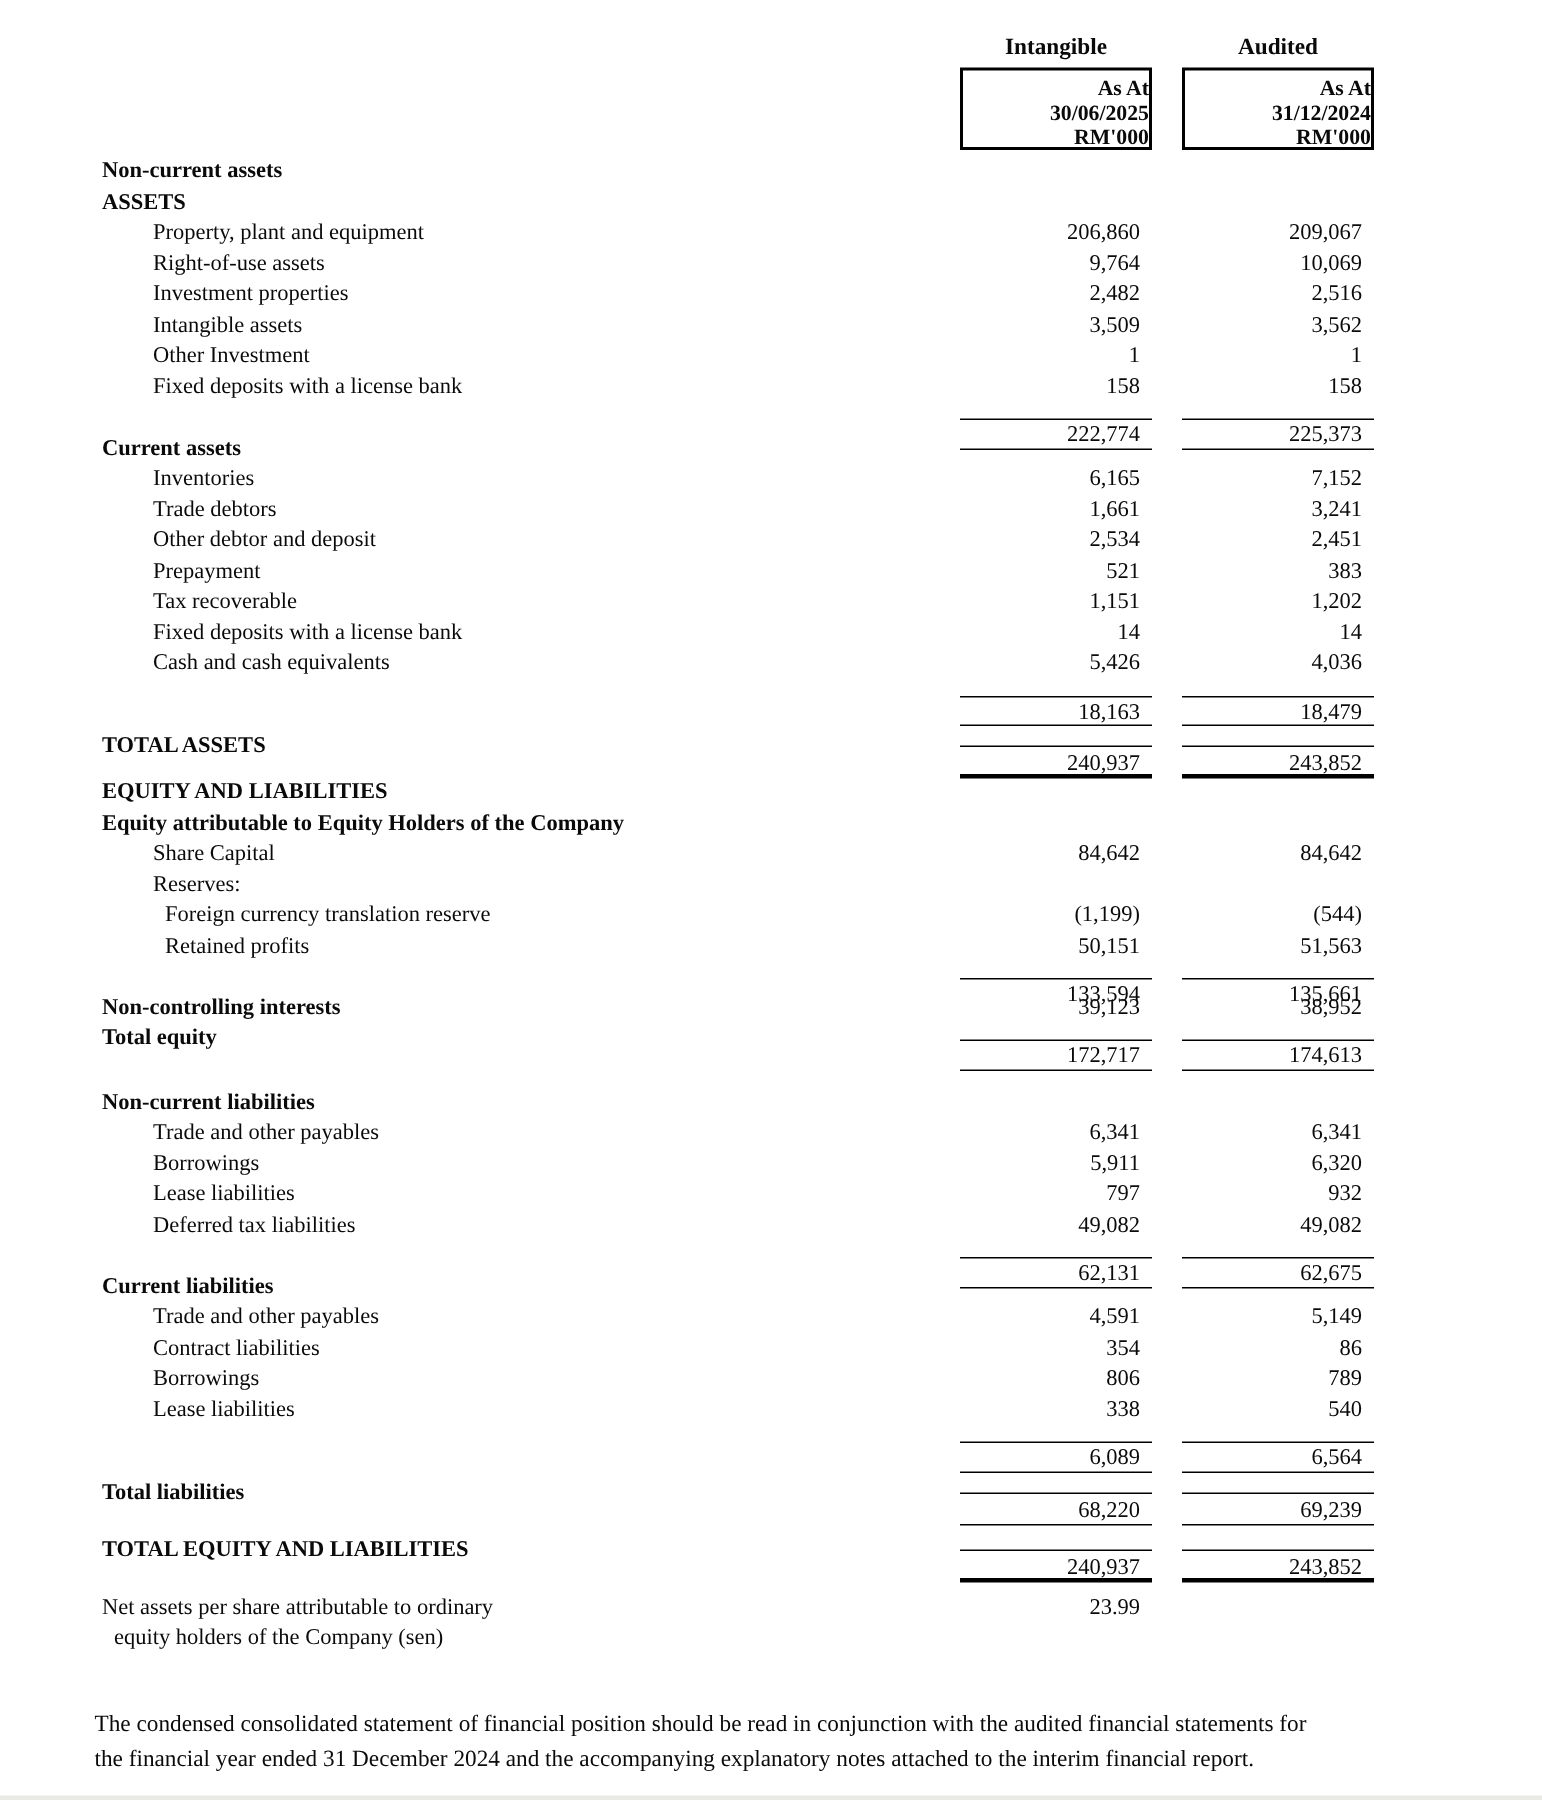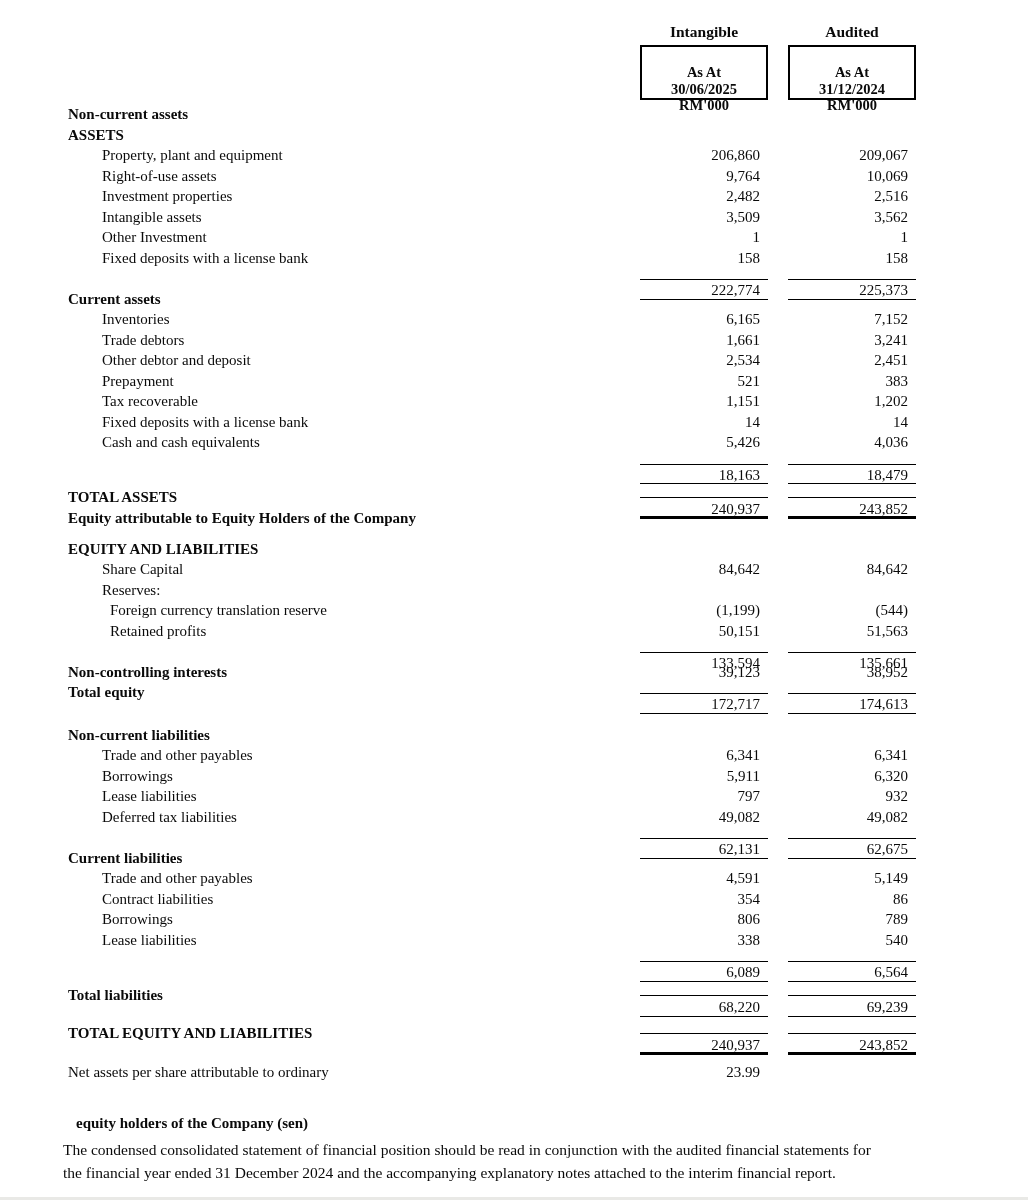--- a/index.html
+++ b/index.html
@@ -13,35 +13,35 @@
 
   
   .header{position:relative;height:104px;}
   .colstatus{
     position:absolute;top:22px;width:128px;height:20px;line-height:20px;
     text-align:center;font-weight:bold;font-size:15.5px;
   }
   .colbox{
     position:absolute;top:45px;width:128px;height:55px;
     border:2px solid #000;box-sizing:border-box;
-    text-align:center;font-weight:bold;font-size:14.5px;line-height:16.5px;
-    padding-top:17px;
+    text-align:right;font-weight:bold;font-size:14.5px;line-height:16.5px;
+    padding-top:4px;
   }
   .p1{left:640px;} .p2{left:788px;}
 
   
   .rows{position:relative;}
   .row{position:relative;height:20.5px;line-height:20.5px;font-size:15px;}
   .row.tall{height:22px;line-height:22px;}
   .row.h2{height:41px;}
   .lab{position:absolute;left:68px;top:0;white-space:nowrap;}
   .row.bold .lab{font-weight:bold;}
   .row.i1 .lab{left:102px;}
   .row.i2 .lab{left:110px;}
-  .lab2{font-weight:bold;padding-left:8px;margin-top:31px;}
+  .lab2{font-weight:normal;padding-left:8px;}
   .val{
     position:absolute;top:0;height:100%;width:128px;box-sizing:border-box;
     text-align:right;padding-right:8px;font-weight:normal;
   }
   .c1{left:640px;} .c2{left:788px;}
   .rt{border-top:1.6px solid #000;margin-top:11px;}
   .rb{border-bottom:1.9px solid #000;}
   .rbk{border-bottom:3.5px solid #000;}
 
   
@@ -166,27 +166,27 @@
       <div class="row">
         <div class="lab"></div>
         <div class="val c1 rt rb">18,163</div>
         <div class="val c2 rt rb">18,479</div>
       </div>
       <div class="row bold tall" style="margin-top: 13px;">
         <div class="lab">TOTAL ASSETS</div>
         <div class="val c1 rt rbk">240,937</div>
         <div class="val c2 rt rbk">243,852</div>
       </div>
-      <div class="row bold">
-        <div class="lab">Equity attributable to Equity Holders of the Company</div>
-        <div class="val c1"></div>
-        <div class="val c2"></div>
-      </div>
       <div class="row bold" style="margin-top: 10px;">
         <div class="lab">EQUITY AND LIABILITIES</div>
+        <div class="val c1"></div>
+        <div class="val c2"></div>
+      </div>
+      <div class="row bold">
+        <div class="lab">Equity attributable to Equity Holders of the Company</div>
         <div class="val c1"></div>
         <div class="val c2"></div>
       </div>
       <div class="row i1">
         <div class="lab">Share Capital</div>
         <div class="val c1">84,642</div>
         <div class="val c2">84,642</div>
       </div>
       <div class="row i1">
         <div class="lab">Reserves:</div>

